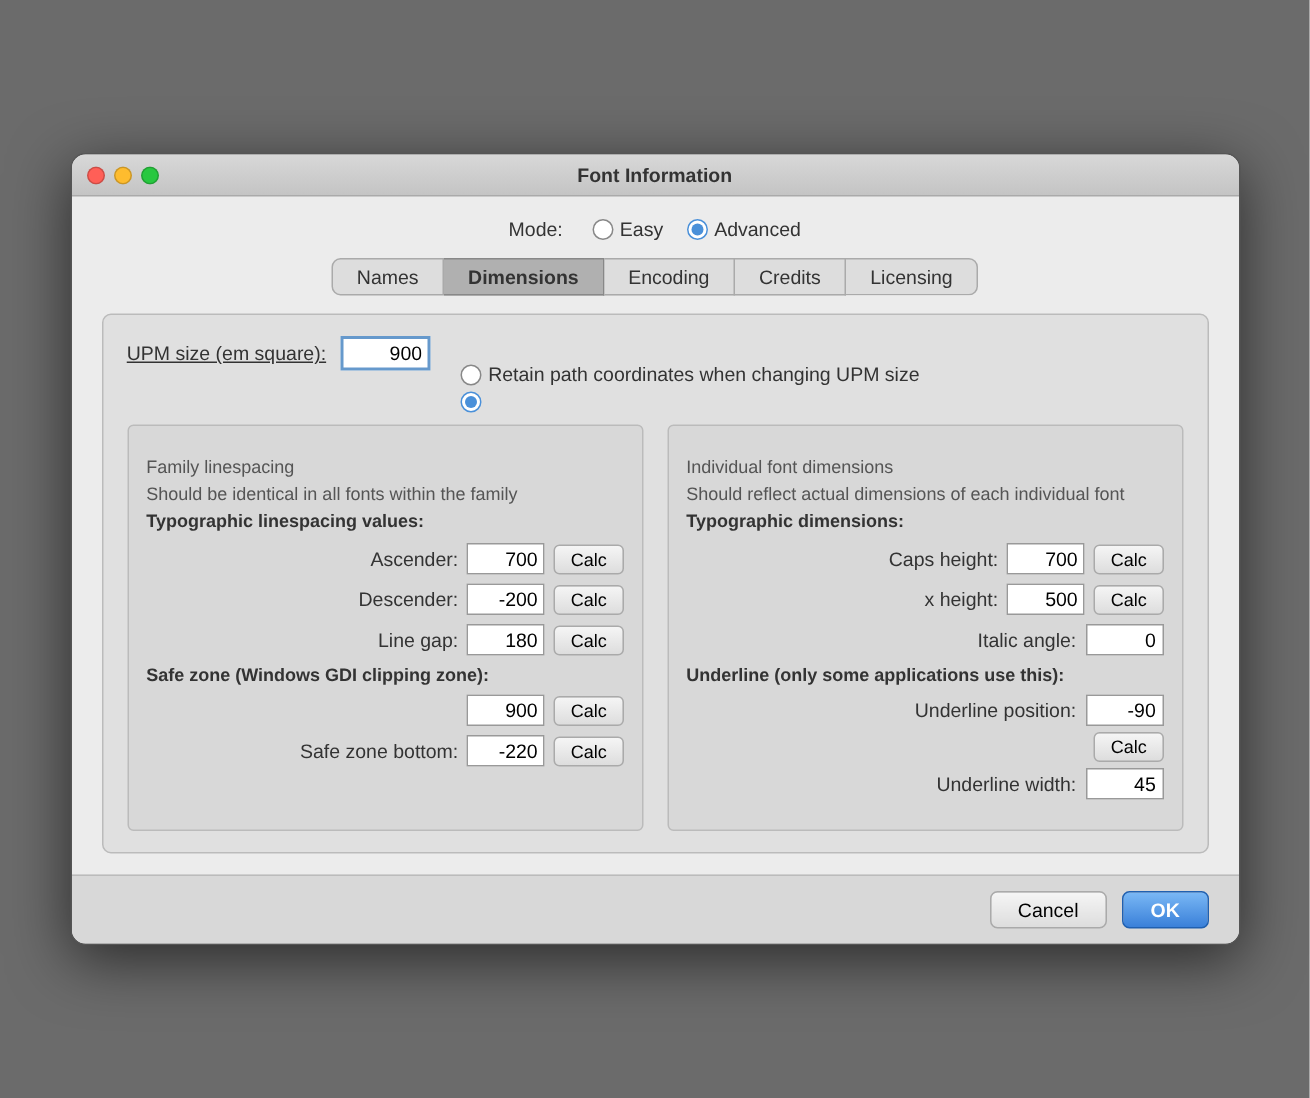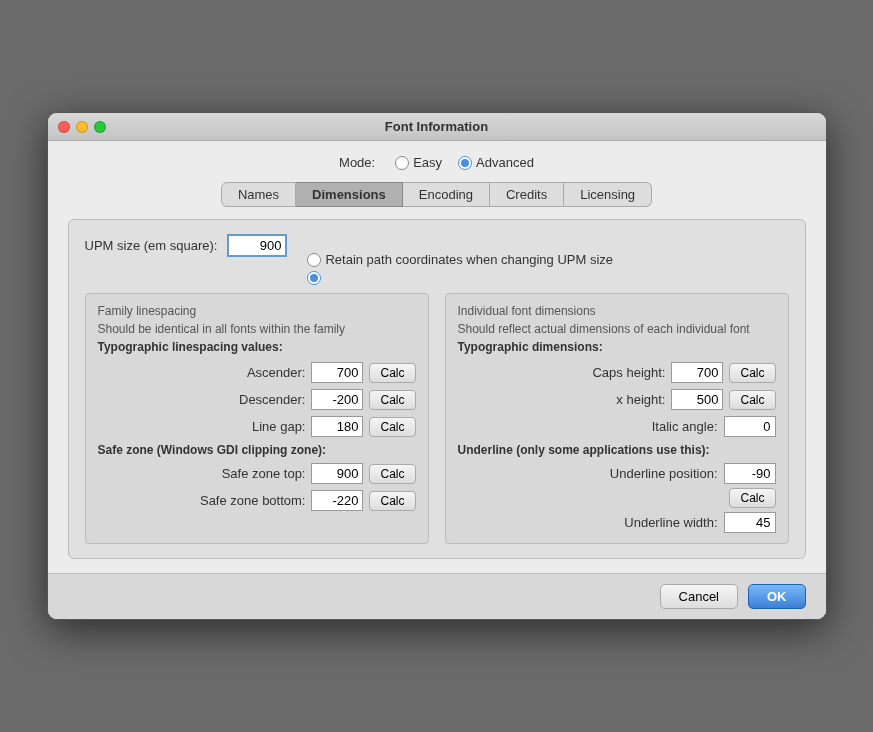--- a/index.html
+++ b/index.html
@@ -134,20 +134,21 @@
 
     .upm-row {
       display: flex;
       align-items: center;
       gap: 10px;
       margin-bottom: 10px;
     }
     .upm-label {
       font-size: 13px;
       color: #333;
+      text-decoration: underline;
     }
     .upm-input {
       width: 60px;
       padding: 2px 4px;
       font-size: 13px;
       border: 2px solid #6699cc;
       background: #fff;
       text-align: right;
     }
 
@@ -189,21 +190,21 @@
 
     .two-columns {
       display: flex;
       gap: 16px;
     }
     .column {
       flex: 1;
       background: #d8d8d8;
       border: 1px solid #bbb;
       border-radius: 4px;
-      padding: 10px 12px;
+      padding: 20px 12px;
     }
     .column-title {
       font-size: 12px;
       color: #555;
       margin-bottom: 4px;
     }
     .column-subtitle {
       font-size: 12px;
       font-weight: bold;
       color: #333;
@@ -349,21 +350,20 @@
             <button class="calc-btn">Calc</button>
           </div>
           <div class="field-row">
             <span class="field-label">Line gap:</span>
             <input class="field-input" type="text" value="180" style="">
             <button class="calc-btn">Calc</button>
           </div>
 
           <div class="section-heading">Safe zone (Windows GDI clipping zone):</div>
           <div class="field-row">
-            <span class="field-label">Safe zone top:</span>
             <input class="field-input" type="text" value="900" style="">
             <button class="calc-btn">Calc</button>
           </div>
           <div class="field-row">
             <span class="field-label">Safe zone bottom:</span>
             <input class="field-input" type="text" value="-220" style="">
             <button class="calc-btn">Calc</button>
           </div>
         </div>
 

